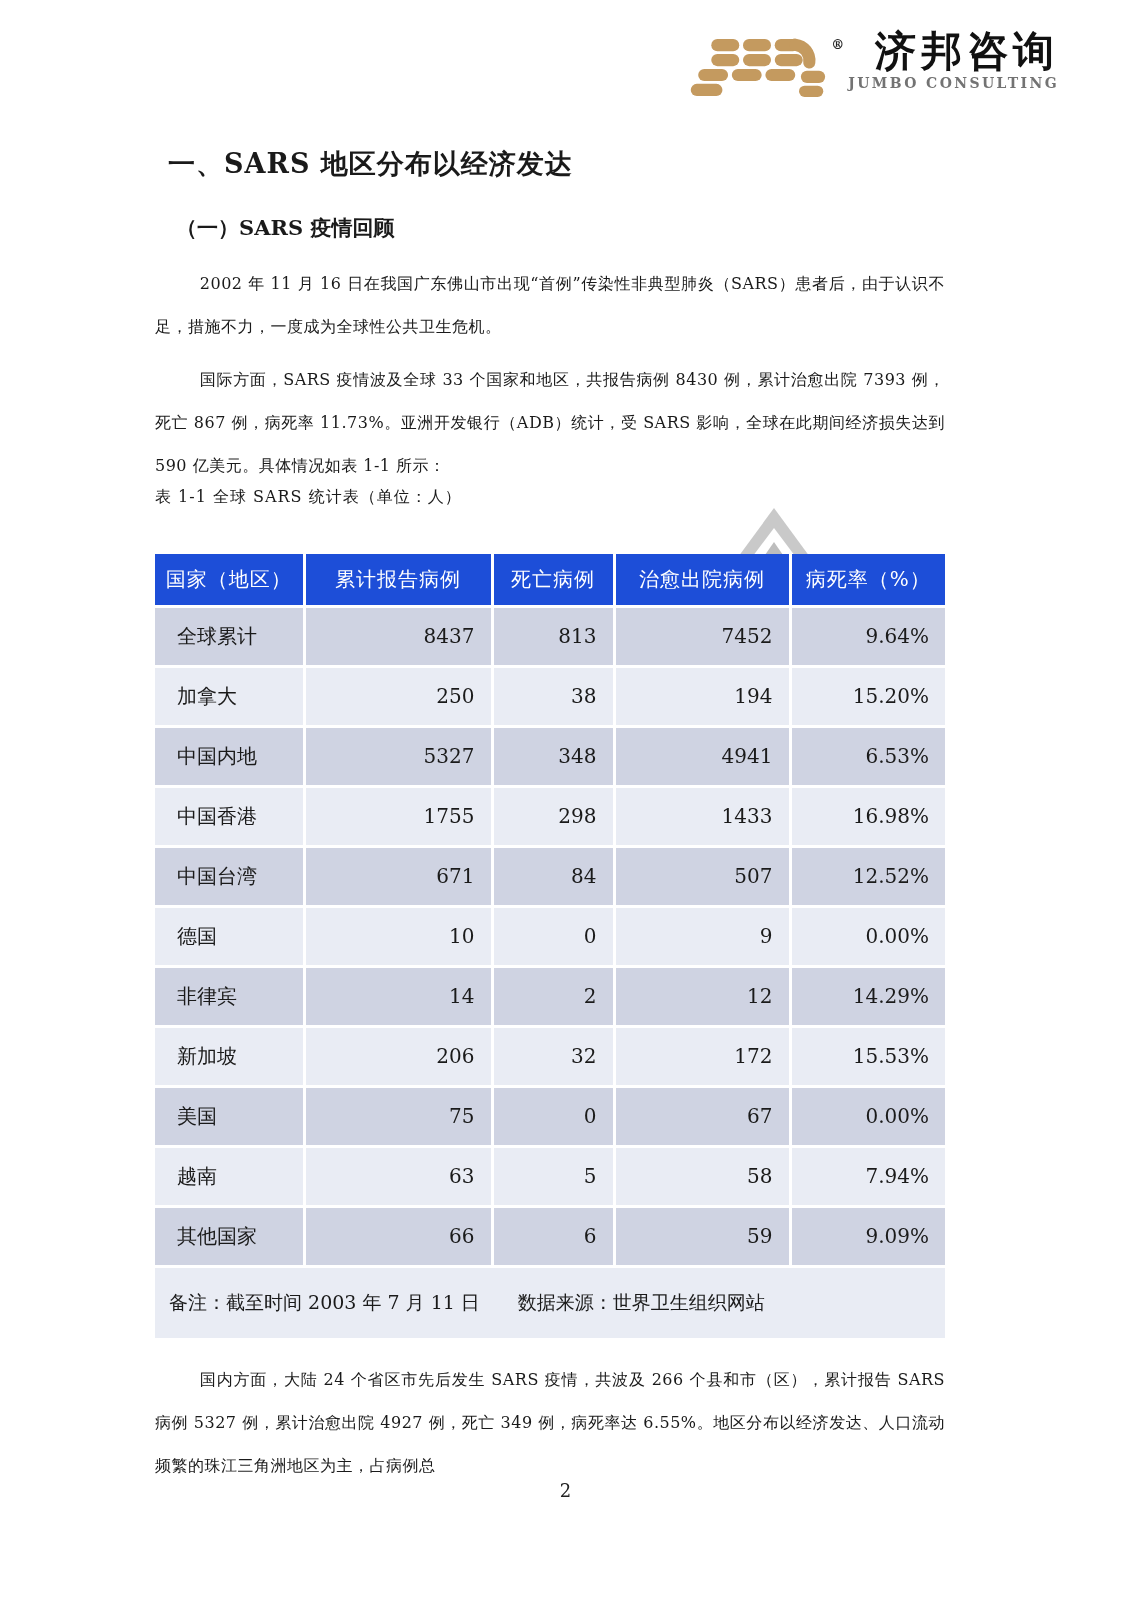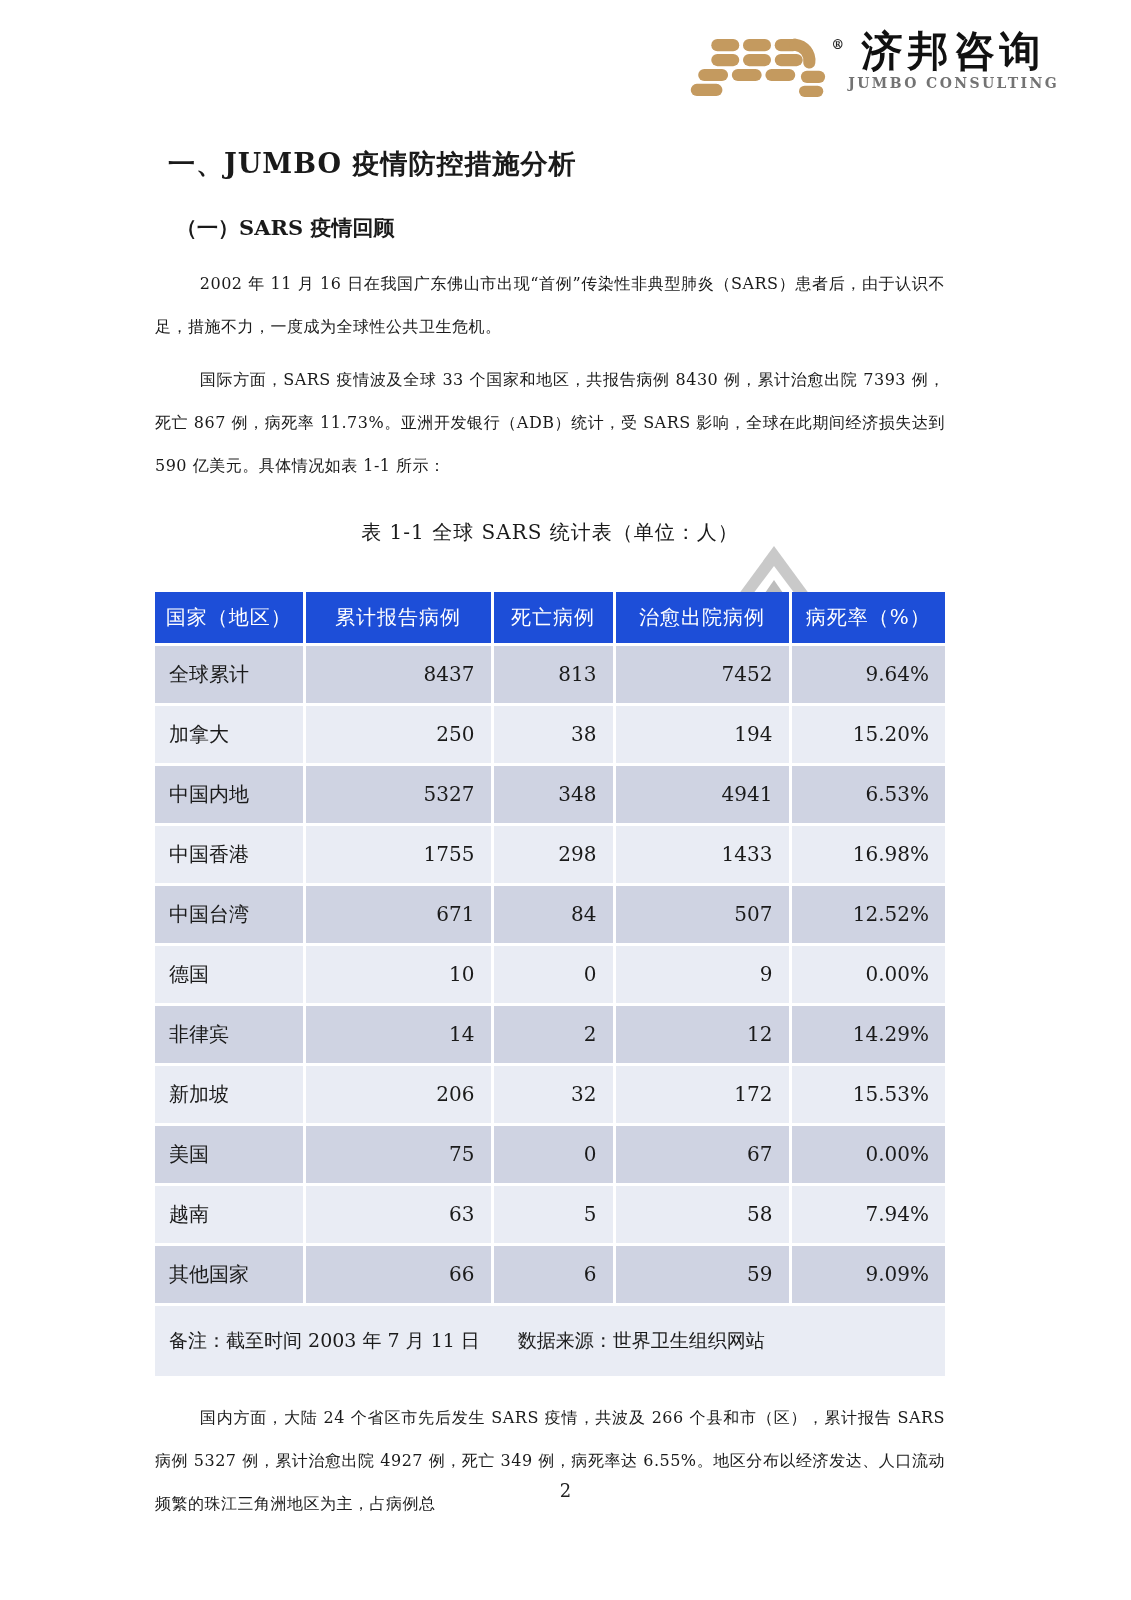--- a/index.html
+++ b/index.html
@@ -25,21 +25,21 @@
     gap: 4px;
   }
   .logo-mark { display: block; }
   .logo-reg {
     font-size: 13px;
     line-height: 1;
     margin-top: 8px;
     color: #222222;
     font-weight: bold;
   }
-  .logo-textcol { display: flex; flex-direction: column; align-items: center; }
+  .logo-textcol { display: flex; flex-direction: column; align-items: flex-end; }
   .logo-cn {
     font-size: 41px;
     font-weight: 900;
     letter-spacing: 5px;
     color: #111111;
     line-height: 1.05;
     white-space: nowrap;
   }
   .logo-en {
     font-size: 14px;
@@ -75,23 +75,23 @@
     font-size: 16px;
     line-height: 43px;
     text-align: justify;
     text-indent: 2.8em;
     margin-top: 20px;
     letter-spacing: 0.5px;
   }
   .para.tight { margin-top: 10px; }
 
   .table-title {
-    font-size: 20px;
-    text-align: center;
-    margin-top: 32px;
+    font-size: 16px;
+    text-align: left;
+    margin-top: 0;
     letter-spacing: 1px;
   }
 
   
   .table-section {
     position: relative;
     margin-top: 46px; 
   }
   .watermark {
     position: absolute;
@@ -117,21 +117,21 @@
     background: #1d4ed8;
     color: #ffffff;
     font-weight: normal;
     text-align: center;
     height: 52px;
     letter-spacing: 1px;
   }
   table.sars tbody td { height: 60px; }
   table.sars tbody tr:nth-child(odd) td { background: #cfd3e2; }
   table.sars tbody tr:nth-child(even) td { background: #e9ecf4; }
-  table.sars td.c-region { text-align: left; padding-left: 14px; }
+  table.sars td.c-region { text-align: left; padding-left: 22px; }
   table.sars td.c-num { text-align: right; padding-right: 16px; }
   table.sars tr.note-row td {
     background: #e9ecf4;
     text-align: left;
     padding-left: 14px;
     height: 72px;
     font-size: 19px;
     border-bottom: none;
   }
 
@@ -170,21 +170,21 @@
     </svg>
     <span class="logo-reg">®</span>
     <div class="logo-textcol">
       <div class="logo-cn">济邦咨询</div>
       <div class="logo-en">JUMBO CONSULTING</div>
     </div>
   </div>
 
   <div class="content">
 
-    <div class="h1">一、JUMBO 疫情防控措施分析</div>
+    <div class="h1">一、SARS 地区分布以经济发达</div>
 
     <div class="h2">（一）SARS 疫情回顾</div>
 
     <p class="para">2002 年 11 月 16 日在我国广东佛山市出现“首例”传染性非典型肺炎（SARS）患者后，由于认识不足，措施不力，一度成为全球性公共卫生危机。</p>
 
     <p class="para tight">国际方面，SARS 疫情波及全球 33 个国家和地区，共报告病例 8430 例，累计治愈出院 7393 例，死亡 867 例，病死率 11.73%。亚洲开发银行（ADB）统计，受 SARS 影响，全球在此期间经济损失达到 590 亿美元。具体情况如表 1-1 所示：</p>
 
     <div class="table-title">表 1-1 全球 SARS 统计表（单位：人）</div>
 
     <div class="table-section">

